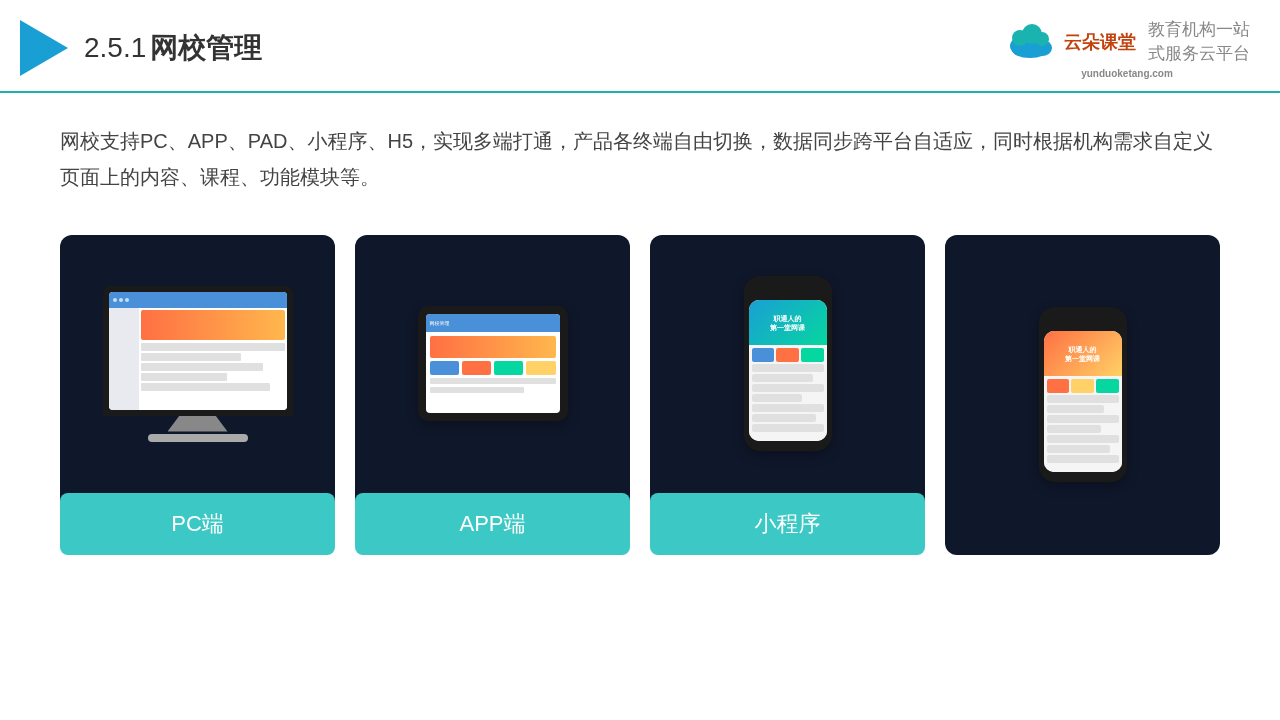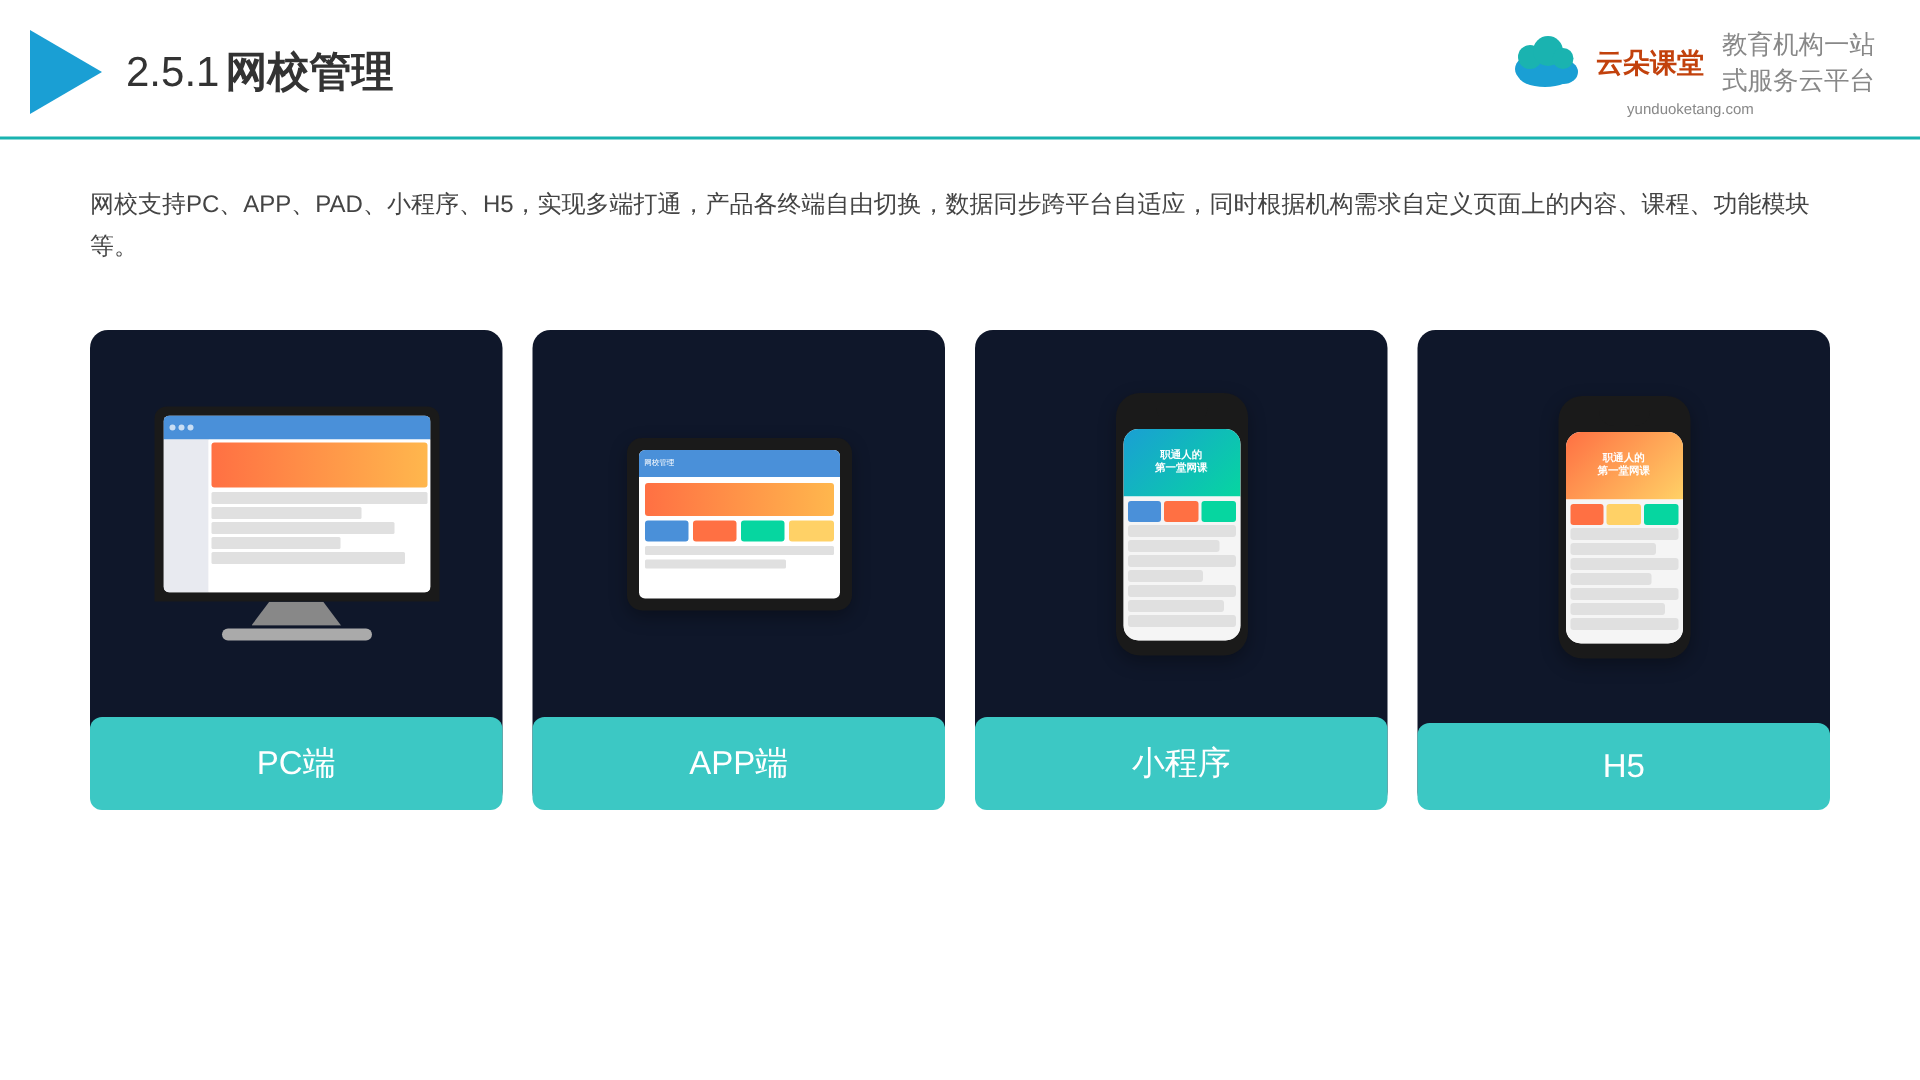--- a/index.html
+++ b/index.html
@@ -57,37 +57,38 @@
       font-size: 18px;
       font-weight: bold;
       color: #c2410c;
     }
 
     .brand-url {
       font-size: 10px;
       color: #888;
       text-align: center;
       margin-top: 2px;
+      font-weight: bold;
     }
 
     .brand-tagline {
       font-size: 17px;
       color: #888;
       margin-left: 4px;
       line-height: 1.4;
       white-space: nowrap;
     }
 
     
     .main-content {
       padding: 30px 60px 20px 60px;
     }
 
     .description {
-      font-size: 16px;
+      font-size: 20px;
       color: #444;
       line-height: 1.8;
       margin-bottom: 40px;
     }
 
     
     .cards-container {
       display: flex;
       gap: 20px;
       align-items: flex-end;
@@ -560,17 +561,16 @@
               <div class="phone-row" style="width:80%"></div>
               <div class="phone-row"></div>
               <div class="phone-row" style="width:75%"></div>
               <div class="phone-row"></div>
               <div class="phone-row" style="width:88%"></div>
               <div class="phone-row"></div>
             </div>
           </div>
         </div>
       </div>
-      <div class="card-label">H5</div>
     </div>
 
   </div>
 </div>
 
 </body></html>

